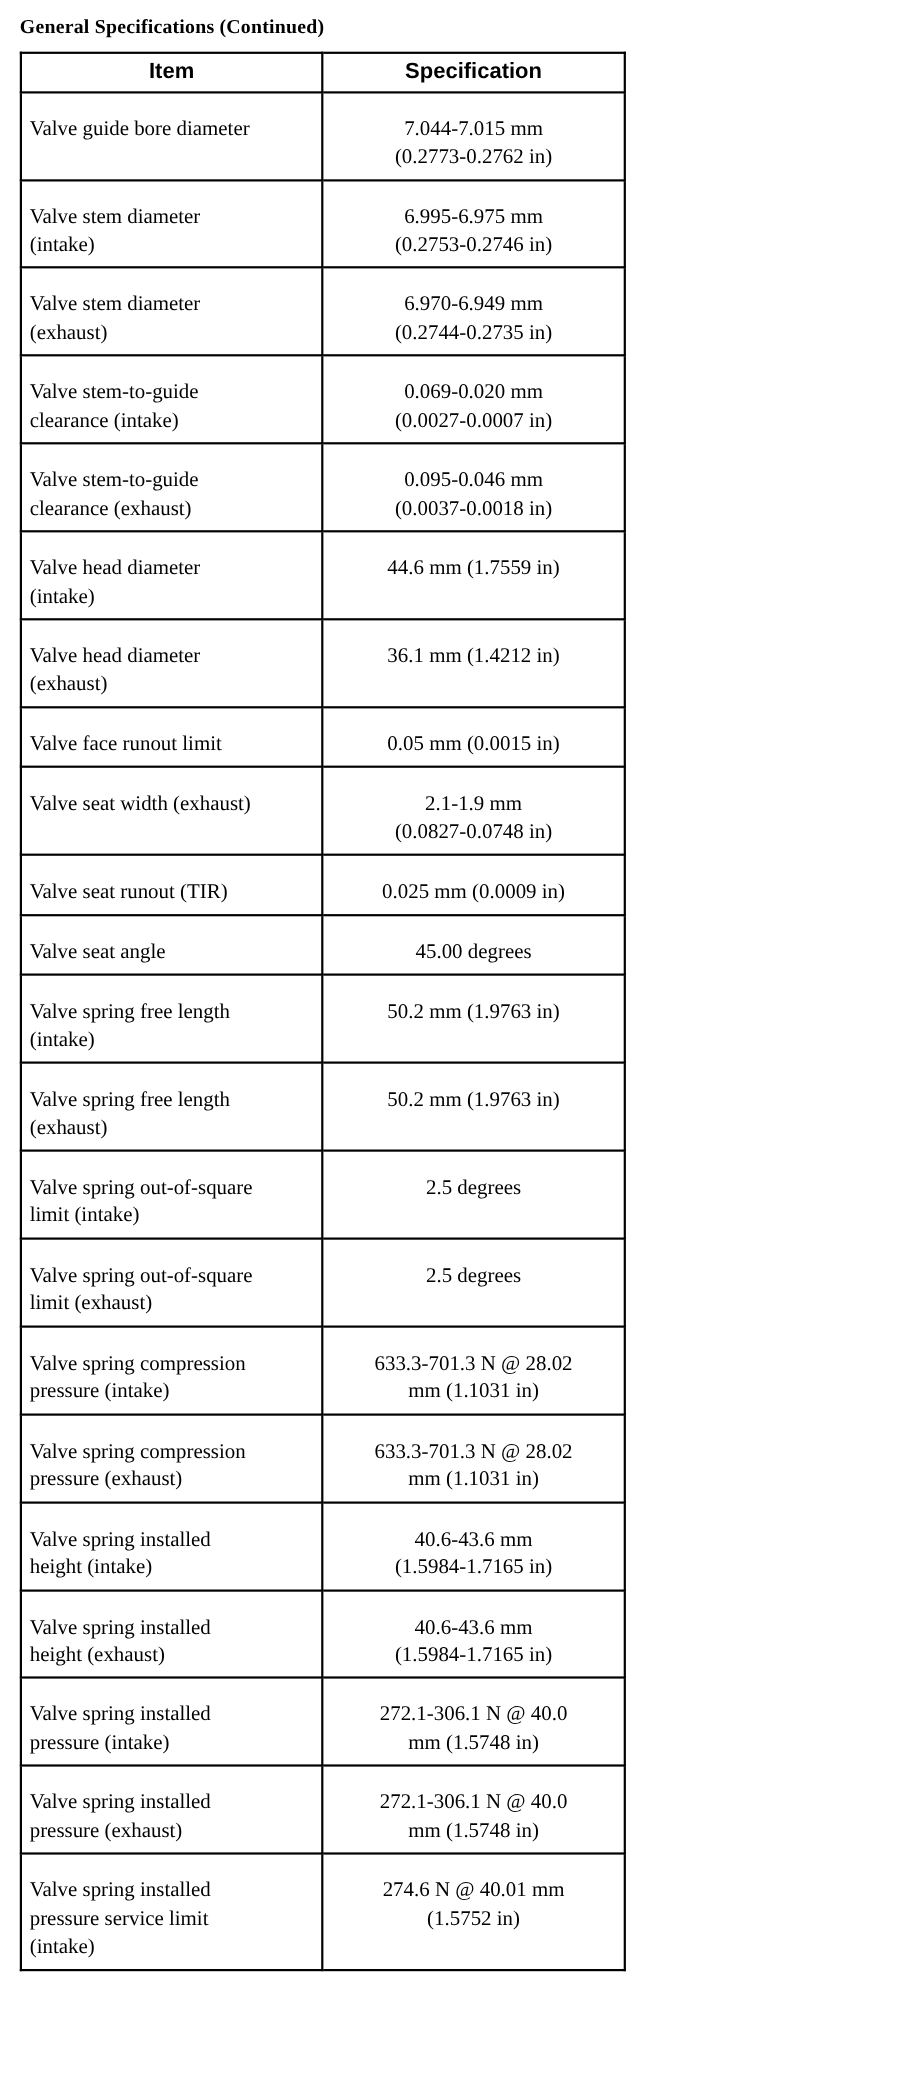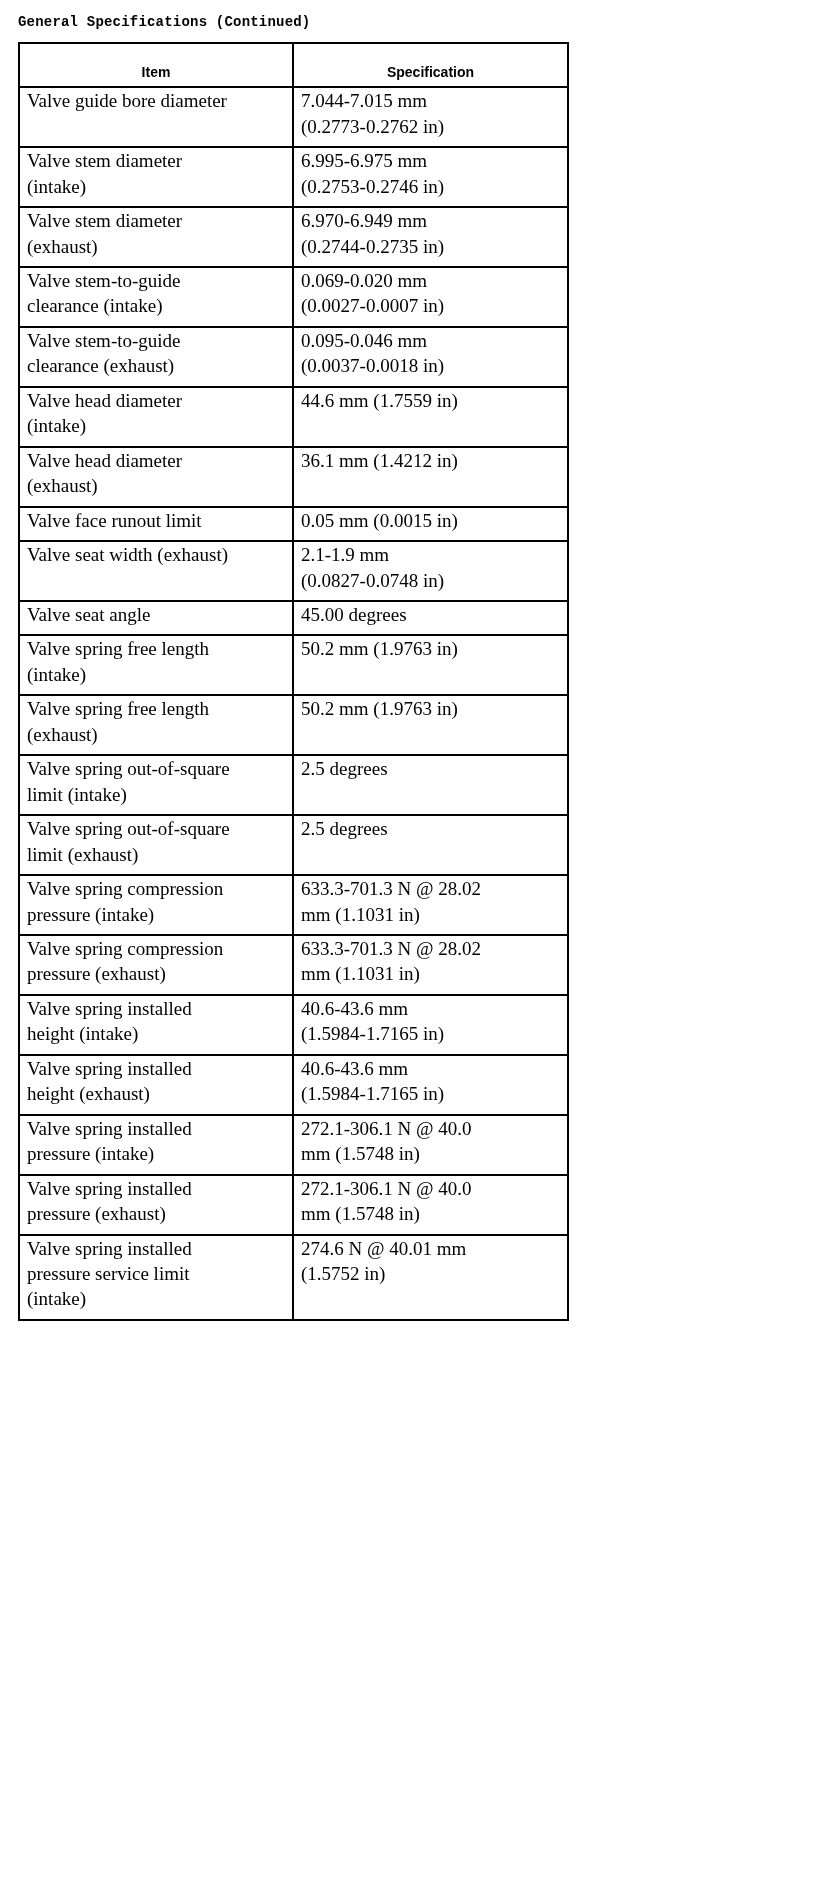--- a/index.html
+++ b/index.html
@@ -10,59 +10,59 @@
   body {
     width: 816px;
     min-height: 1886px;
     font-family: "Liberation Serif", serif;
     color: #000000;
   }
   .page {
     padding: 14px 0 0 18px;
   }
   .doc-title {
-    font-family: Liberation Mono, monospace;
+    font-family: Liberation Serif, serif;
     font-weight: bold;
-    font-size: 14px;
+    font-size: 18px;
     line-height: 1.2;
     color: #000000;
     margin: 0 0 11px 0;
     letter-spacing: 0.2px;
   }
   table.spec-table {
     border-collapse: collapse;
     width: 549px;
     table-layout: fixed;
   }
   .spec-table col.col-item { width: 274px; }
   .spec-table col.col-spec { width: 275px; }
   .spec-table th,
   .spec-table td {
     border: 2px solid #000000;
     vertical-align: top;
   }
   .spec-table th {
     font-family: "Liberation Sans", sans-serif;
     font-weight: bold;
-    font-size: 14px;
+    font-size: 20px;
     text-align: center;
-    padding: 20px 4px 5px 4px;
+    padding: 4px 4px 5px 4px;
     line-height: 1.25;
   }
   .spec-table td {
     font-size: 19px;
     line-height: 1.34;
-    padding: 0 7px 7px 7px;
+    padding: 20px 7px 7px 7px;
     white-space: pre-line;
   }
   .spec-table td.item {
     text-align: left;
   }
   .spec-table td.spec {
-    text-align: left;
+    text-align: center;
     margin-left: 33px;
   }
 </style>
 </head>
 <body>
 
 <div class="page">
   <h1 class="doc-title">General Specifications (Continued)</h1>
 
   <table class="spec-table">
@@ -119,20 +119,24 @@
       <tr>
         <td class="item">Valve face runout limit</td>
         <td class="spec">0.05 mm (0.0015 in)</td>
       </tr>
       <tr>
         <td class="item">Valve seat width (exhaust)</td>
         <td class="spec">2.1-1.9 mm
 (0.0827-0.0748 in)</td>
       </tr>
       <tr>
+        <td class="item">Valve seat runout (TIR)</td>
+        <td class="spec">0.025 mm (0.0009 in)</td>
+      </tr>
+      <tr>
         <td class="item">Valve seat angle</td>
         <td class="spec">45.00 degrees</td>
       </tr>
       <tr>
         <td class="item">Valve spring free length
 (intake)</td>
         <td class="spec">50.2 mm (1.9763 in)</td>
       </tr>
       <tr>
         <td class="item">Valve spring free length

